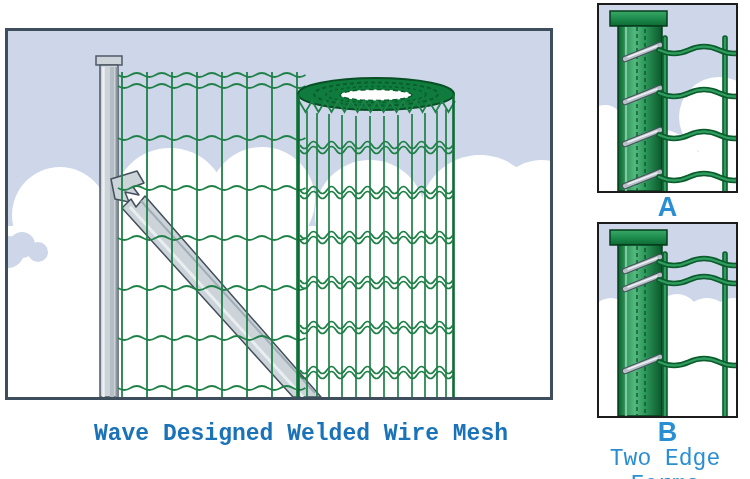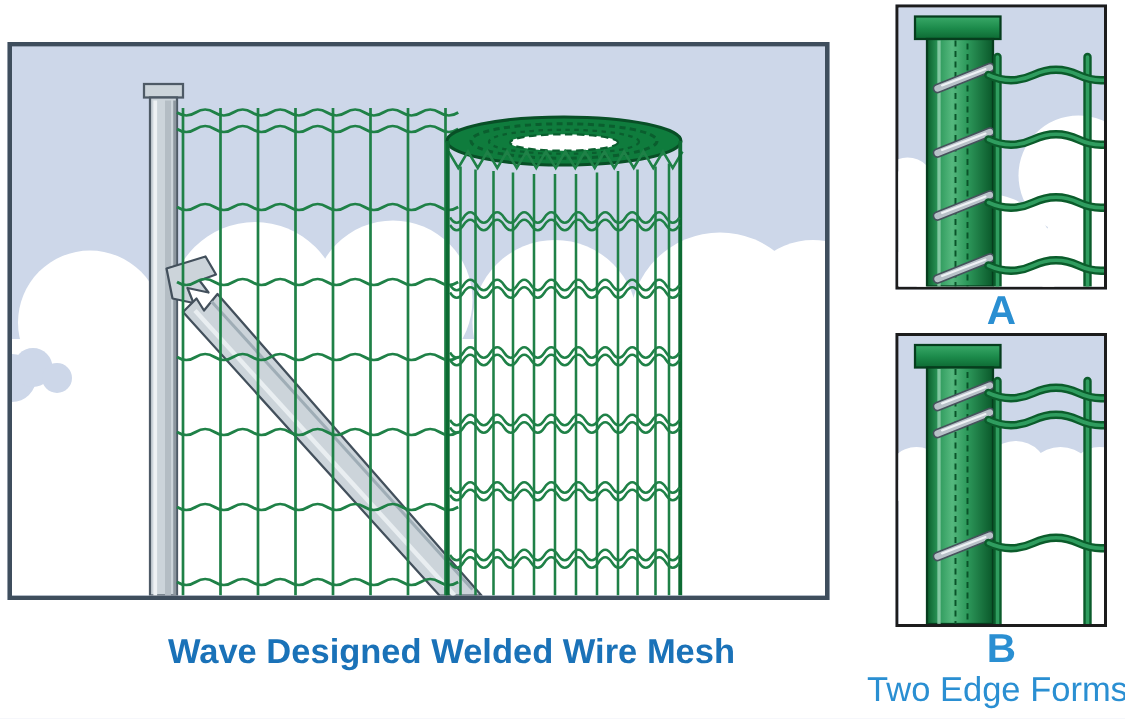--- a/index.html
+++ b/index.html
@@ -2,21 +2,21 @@
 <html style="--caption-blue: #1a72b8; --label-blue: #2a8fd2; --mesh-green: #1f8147; --wire-outline-green: #0b5c2b; --wire-highlight-green: #2f9d5f; --sky-blue: #cdd7e9; --cloud-white: #ffffff; --steel-gray: #ccd4da; --panel-border-dark: #3f4e5d; --detail-border: #1c1c1c;"><head>
 <meta charset="utf-8">
 <style>
   html,body{margin:0;padding:0;background:#fff;}
   .stage{position:relative;width:750px;height:479px;background:#fff;overflow:hidden;
          font-family:"Liberation Sans",sans-serif;}
   .panel{position:absolute;box-sizing:border-box;background:var(--sky-blue,#cdd7e9);}
   .main-panel{left:5px;top:28px;width:548px;height:372px;border:3px solid var(--panel-border-dark,#3f4e5d);}
   .panel-a{left:597px;top:3px;width:141px;height:190px;border:2px solid var(--detail-border,#1c1c1c);}
   .panel-b{left:597px;top:222px;width:141px;height:196px;border:2px solid var(--detail-border,#1c1c1c);}
-  .caption{position:absolute;text-align:center;}
+  .caption{position:absolute;text-align:center;font-family:Liberation Mono, monospace;}
   .main-caption{left:20px;top:421px;width:562px;font-size:23px;font-weight:bold;
                 color:var(--caption-blue,#1a72b8);}
   .form-label{position:absolute;left:597px;width:141px;text-align:center;
               font-size:27px;font-weight:bold;color:var(--label-blue,#2a8fd2);}
   .label-a{top:192px;}
   .label-b{top:417px;}
   .right-caption{left:576px;top:446px;width:178px;font-size:23px;color:var(--label-blue,#2a8fd2);}
   svg{display:block;}
   
   .skyF{fill:var(--sky-blue,#cdd7e9);}

